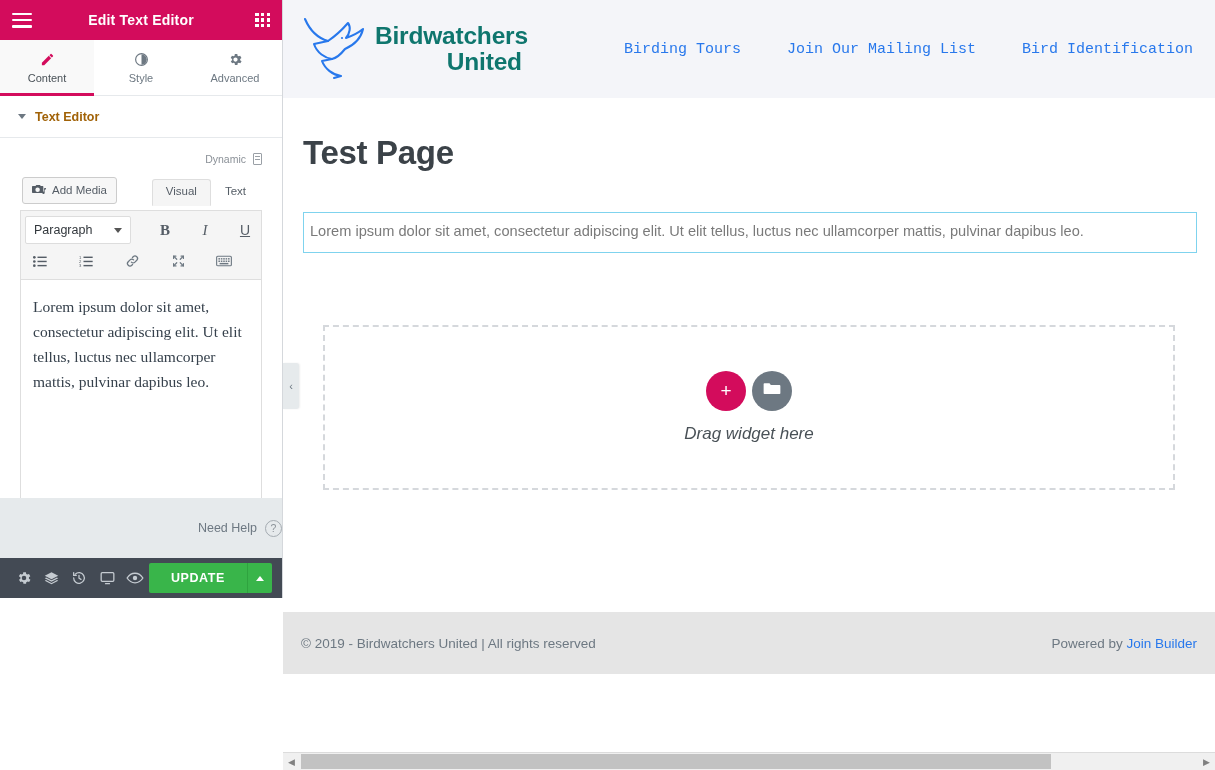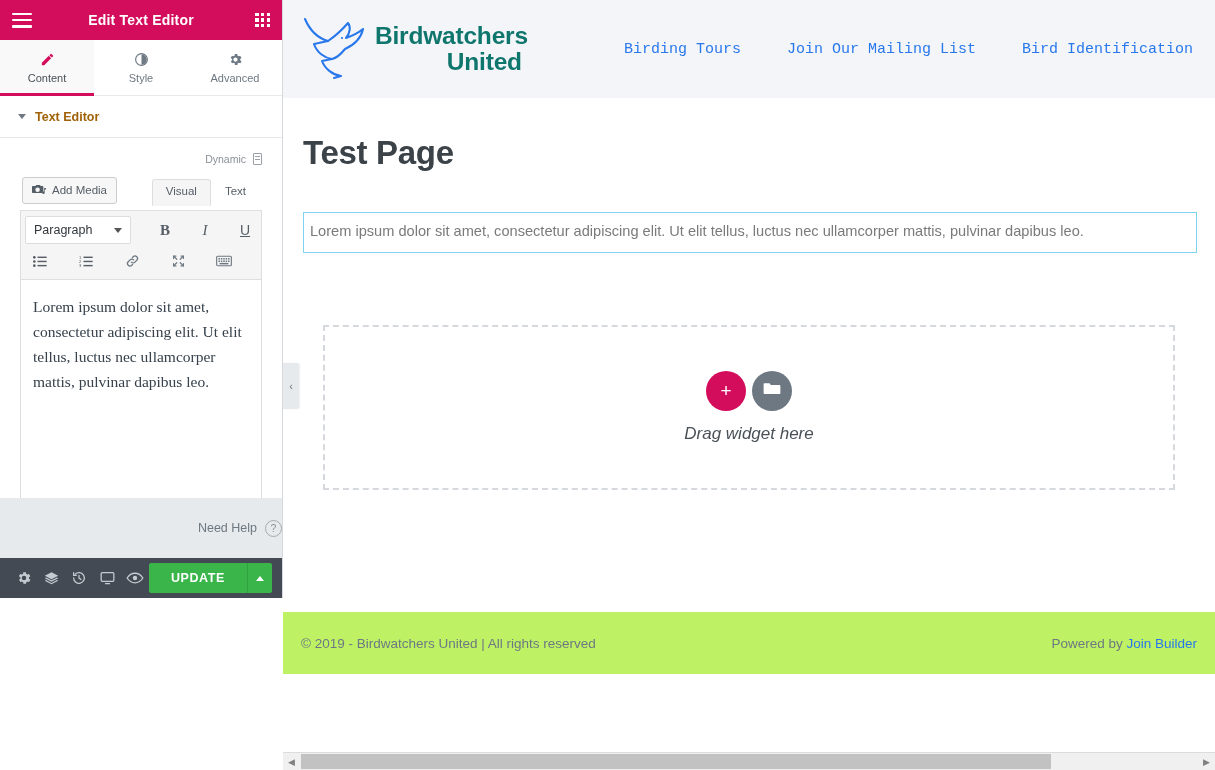--- a/index.html
+++ b/index.html
@@ -218,21 +218,21 @@
   .dz-buttons { display: flex; gap: 6px; align-items: center; }
   .dz-btn { width: 40px; height: 40px; border-radius: 50%; display: flex;
     align-items: center; justify-content: center; cursor: pointer; }
   .dz-add { background: #d30c5c; }
   .dz-add .plus { color: #fff; font-size: 19px; line-height: 1; font-weight: 300; }
   .dz-folder { background: #6d7882; }
   .dz-label { font-size: 17px; color: #495157; font-style: italic;
     font-family: "Liberation Sans", sans-serif; }
 
   .site-footer {
-    height: 62px; flex: 0 0 62px; background: #bef264; display: flex;
+    height: 62px; flex: 0 0 62px; background: #e5e5e5; display: flex;
     align-items: center; padding: 0 18px; font-size: 13.5px; color: #6d7882; gap: 28px;
   }
   .site-footer .right { margin-left: auto; }
   .site-footer .right a { color: #2878ec; text-decoration: none; }
 
   .spacer-white { height: 78px; background: #fff; flex: 0 0 78px; }
 
   
   .hscroll {
     height: 18px; flex: 0 0 18px; background: #f0f0f0; border-top: 1px solid #dcdcdc;

